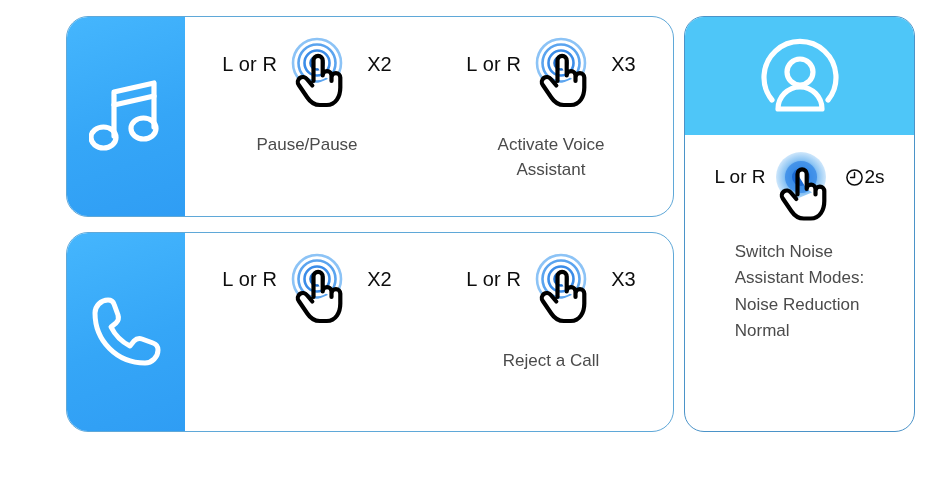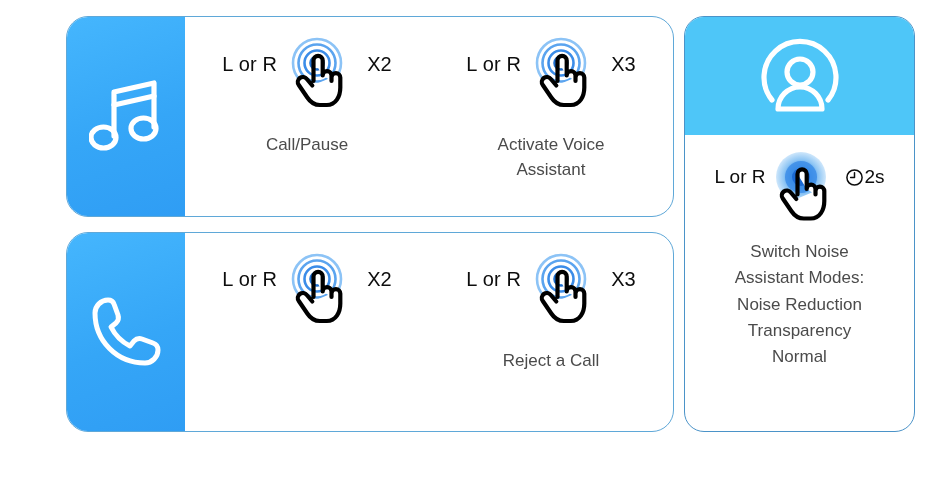--- a/index.html
+++ b/index.html
@@ -157,21 +157,20 @@
   .timer-text {
     font-size: 19px;
     color: #0d0d0d;
     white-space: nowrap;
   }
   .right-caption {
     margin-top: 8px;
     font-size: 17px;
     line-height: 1.55;
     color: #4b4b4b;
-    text-align: center;
     padding: 0 10px;
   }
   .right-caption div { white-space: nowrap; }
   svg { display: block; }
 </style>
 </head>
 <body>
 
 <div class="page">
 
@@ -201,21 +200,21 @@
                   <circle cx="34" cy="26" r="6.5" stroke="#1f6fd0"></circle>
                   <circle cx="34" cy="26" r="12.5" stroke="#3b8ce8"></circle>
                   <circle cx="34" cy="26" r="18.5" stroke="#5ba4ef"></circle>
                   <circle cx="34" cy="26" r="24" stroke="#8cc3f6"></circle>
                 </g>
                 <path d="M30.5 23.5 v20.5 M30.5 23.5 a4.6 4.6 0 0 1 9.2 0 v15 M39.7 38.5 a4.4 4.4 0 0 1 8.8 0 v5.5 M48.5 40.5 a4.4 4.4 0 0 1 8.8 0 v10 c0 9-4.5 17.5-13.5 17.5 h-7 c-6 0-9.5-3-12.5-7.5 l-8.5-12.5 a5 5 0 0 1 8-6 l5.5 6.5" fill="#ffffff" stroke="#000000" stroke-width="4.2" stroke-linejoin="round" stroke-linecap="round"></path>
               </svg>
             </span>
             <span class="gesture-count">X2</span>
           </div>
-          <div class="gesture-caption">Call/Pause</div>
+          <div class="gesture-caption">Pause/Pause</div>
         </div>
 
         <div class="gesture">
           <div class="gesture-row">
             <span class="gesture-lr">L or R</span>
             <span class="tap-icon">
               <svg width="74" height="84" viewBox="0 0 74 84">
                 <g fill="none" stroke="#2f86e8" stroke-width="2.6" stroke-linecap="round">
                   <circle cx="34" cy="26" r="6.5" stroke="#1f6fd0"></circle>
                   <circle cx="34" cy="26" r="12.5" stroke="#3b8ce8"></circle>
@@ -325,19 +324,18 @@
               <path d="M9.5 4.8 V9.5 H5.6" fill="none" stroke="#0d0d0d" stroke-width="1.5" stroke-linecap="round" stroke-linejoin="round"></path>
             </svg>
           </span>
           <span class="timer-text">2s</span>
         </span>
       </div>
       <div class="right-caption">
         <div>Switch Noise</div>
         <div>Assistant Modes:</div>
         <div>Noise Reduction</div>
-        <div>Transparency</div>
         <div>Normal</div>
       </div>
     </div>
   </div>
 
 </div>
 
 </body></html>

